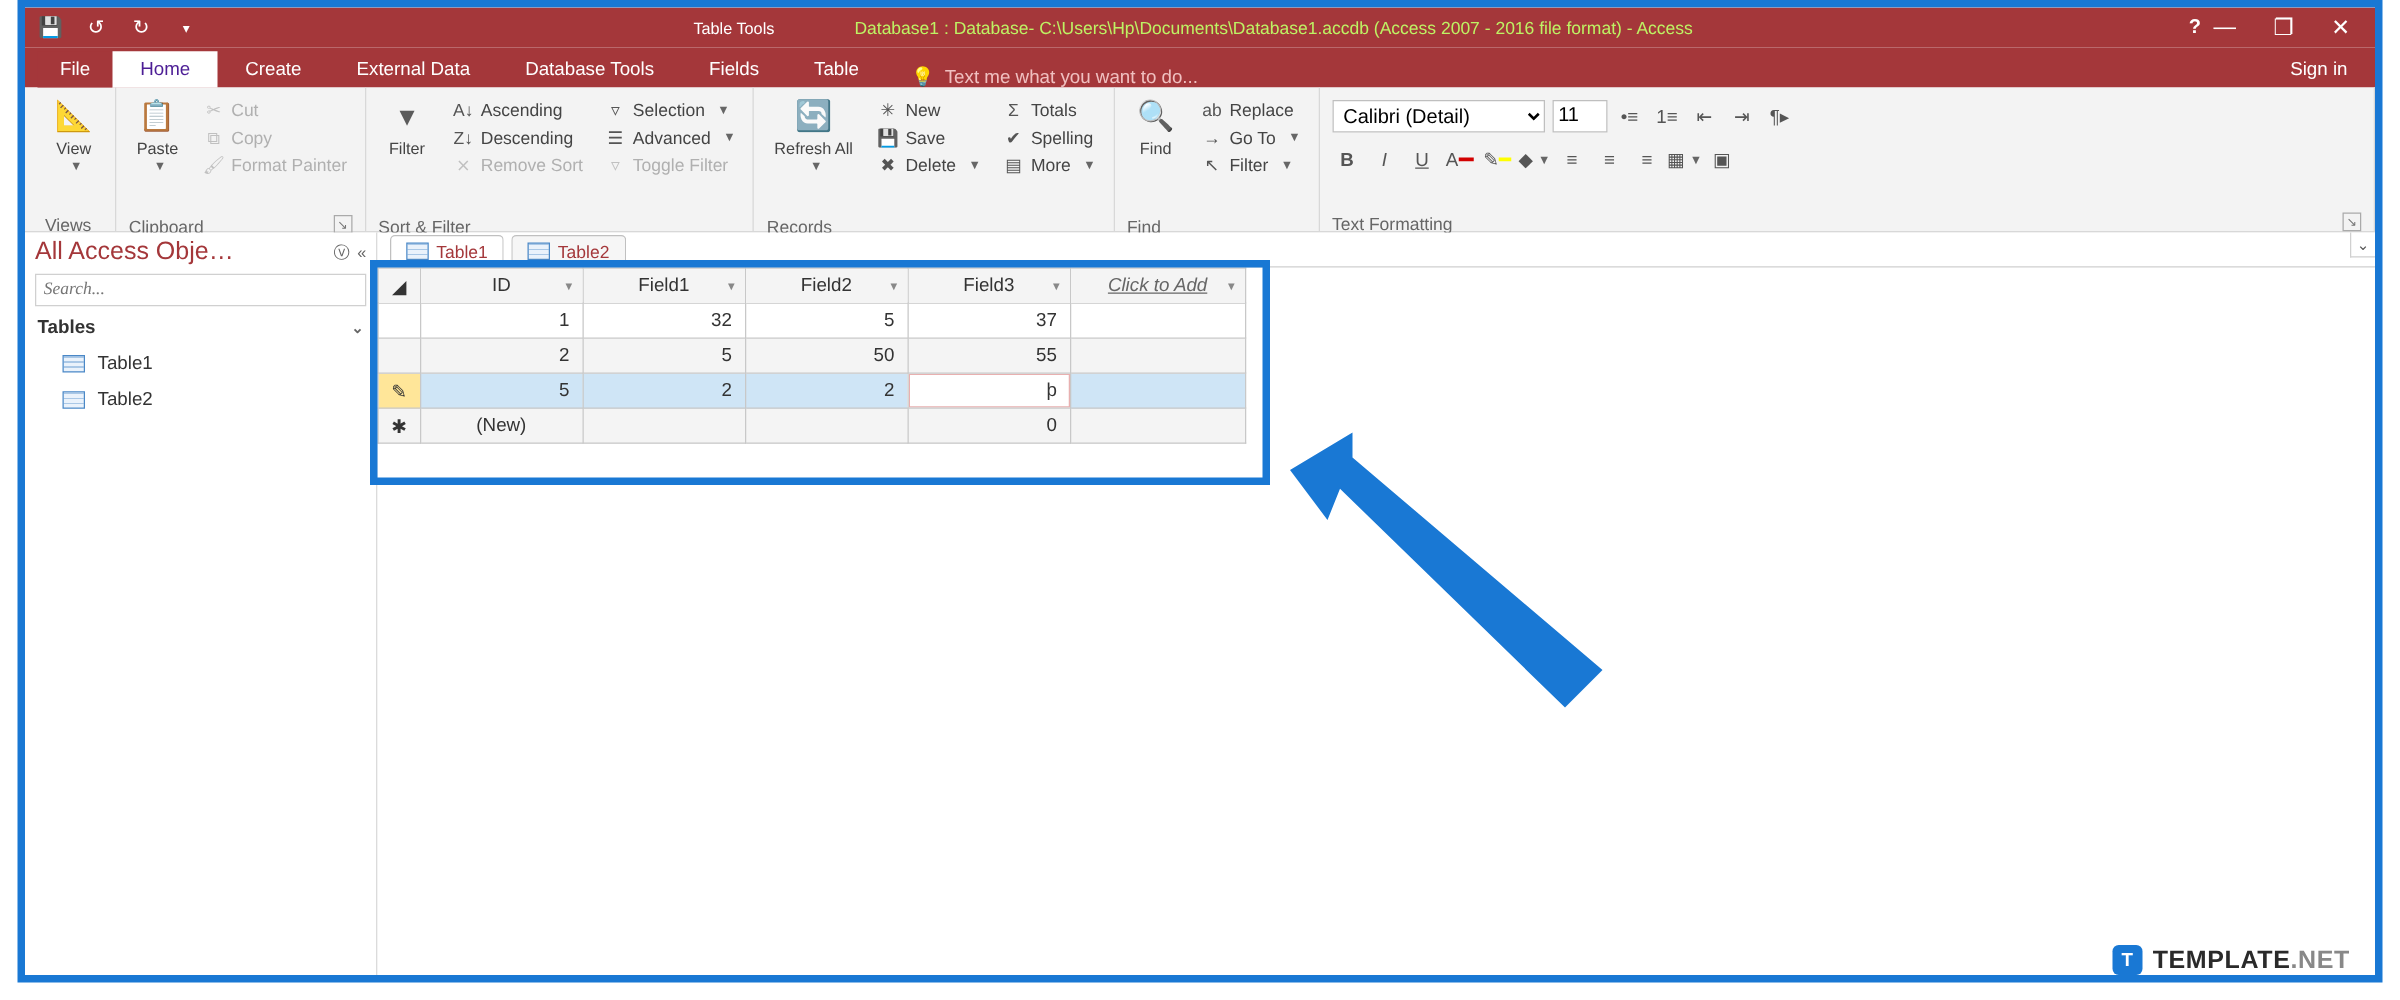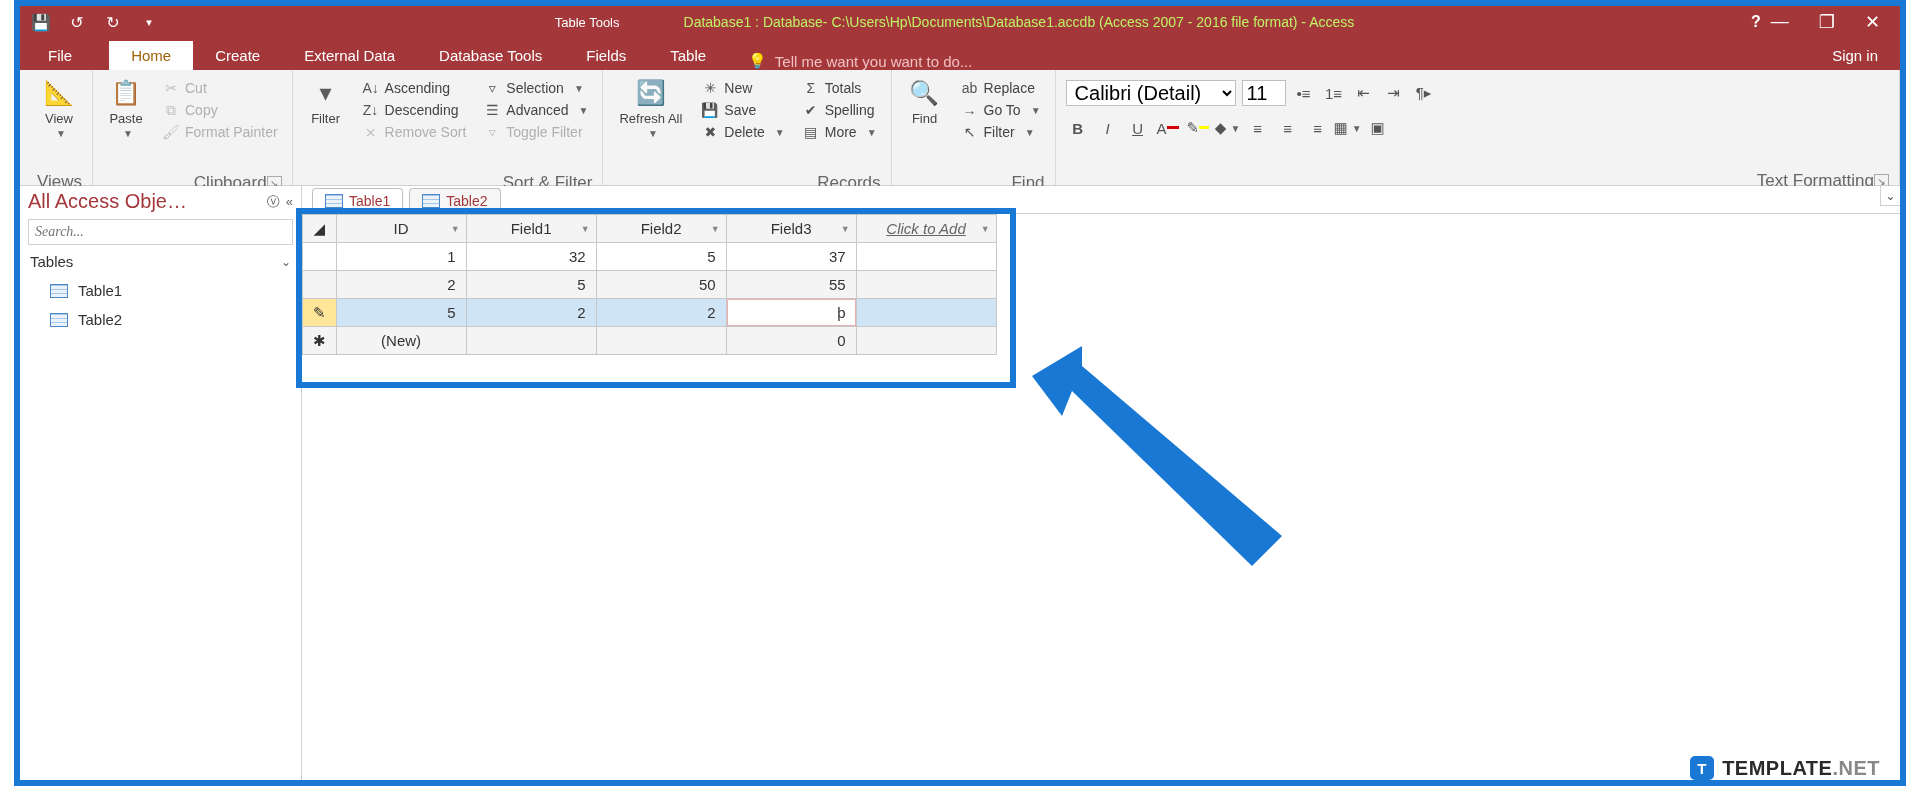--- a/index.html
+++ b/index.html
@@ -12,51 +12,51 @@
 .title-center { flex:1; display:flex; align-items:flex-end; justify-content:center; gap:64px; }
 .tool-context { font-size:13px; color:#fff; }
 .title-text { font-size:14px; color:#bef264; }
 .win-controls { display:flex; gap:30px; padding-right:20px; }
 .win-controls span { font-size:18px; cursor:pointer; }
 .help-ic { font-size:16px; margin-right:10px; font-weight:bold;}
 
 .tabs { height:32px; background:#a4373a; display:flex; align-items:flex-end; color:#fff; padding-left:10px; font-size:15px; }
 .tab { padding:6px 22px; cursor:pointer; }
 .tab.file { background:#a4373a; color:#fff; font-size:15px; padding:6px 18px; }
-.tab.active { background:#fff; color:#a16207;margin-left:19px; }
+.tab.active { background:#fff; color:#4c1d95; }
 .tab.context { color:#fff; }
 .tellme { flex:1; padding-left:20px; color:#f0c0c0; display:flex; align-items:center; gap:8px; font-size:15px;}
 .tellme .bulb { display:inline-block; }
 
 .ribbon { height:116px; background:#f3f3f3; border-bottom:1px solid #d0d0d0; display:flex; padding-left:6px; font-size:14px; color:#444; }
 .group { border-right:1px solid #d8d8d8; display:flex; flex-direction:column; justify-content:space-between; padding:4px 10px 2px 10px; }
 .group-body { display:flex; gap:10px; flex:1; align-items:flex-start; }
-.group-label { text-align:right; font-size:17px; color:#666; padding-top:2px;margin-top:29px;}
+.group-label { text-align:left; font-size:14px; color:#666; padding-top:2px;margin-top:29px;}
 .big-btn { display:flex; flex-direction:column; align-items:center; gap:2px; padding:2px 6px; cursor:pointer; }
 .big-btn .glyph { width:34px; height:34px; display:flex; align-items:center; justify-content:center; font-size:24px; }
 .big-btn .cap { font-size:13px; text-align:center; line-height:1.1;}
 .small-row { display:flex; flex-direction:column; gap:2px; justify-content:flex-start; padding-top:4px;}
 .small-item { display:flex; align-items:center; gap:6px; padding:2px 4px; font-size:14px; color:#444; cursor:pointer; white-space:nowrap;}
 .small-item .mi { width:16px; height:16px; display:inline-flex; align-items:center; justify-content:center; font-size:14px; color:#555;}
 .dd { font-size:10px; color:#666; margin-left:4px;}
 .disabled { color:#b0b0b0; }
 .disabled .mi { color:#c0c0c0; }
-.ribbon select, .ribbon input.fsz { font-size:20px; height:26px; border:1px solid #bfbfbf; background:#fff;}
+.ribbon select, .ribbon input.fsz { font-size:16px; height:26px; border:1px solid #bfbfbf; background:#fff;}
 .ribbon input.fsz{width:44px;padding:0 4px;}
 .ribbon select.font{width:170px;padding:0 4px;}
 .fmt-btn { width:24px; height:24px; display:inline-flex; align-items:center; justify-content:center; border:1px solid transparent; cursor:pointer; font-size:15px; color:#555;}
 .color-strip{height:3px;width:14px;display:block;margin-top:-1px;}
 .launcher{width:15px;height:15px;border:1px solid #aaa;align-self:flex-end;margin-bottom:2px;font-size:10px;display:flex;align-items:center;justify-content:center;color:#777;cursor:pointer;}
 
 .main { position:absolute; top:180px; left:0; right:0; bottom:0; display:flex; }
 .nav { width:282px; border-right:1px solid #d0d0d0; background:#fff; font-size:15px; color:#333;}
 .nav-header{display:flex;align-items:center;justify-content:space-between;padding:4px 8px;color:#a4373a;font-size:20px;}
 .nav-header .nh-controls{display:flex;gap:6px;align-items:center;font-size:13px;color:#666;}
 .nav-search{width:calc(100% - 16px);margin:2px 8px;border:1px solid #d0d0d0;padding:4px 6px;font-size:14px;color:#888;font-style:italic;font-family:Liberation Serif, serif;}
-.nav-group{padding:6px 10px;font-weight:normal;color:#333;display:flex;justify-content:space-between;align-items:center;font-size:15px;}
+.nav-group{padding:6px 10px;font-weight:bold;color:#333;display:flex;justify-content:space-between;align-items:center;font-size:15px;}
 .nav-item{display:flex;align-items:center;gap:10px;padding:6px 10px 6px 30px;cursor:pointer;font-size:15px;}
 .tbl-ic{width:18px;height:14px;border:1px solid #4a88c7;background:linear-gradient(#eaf2fb,#eaf2fb);position:relative;}
 .tbl-ic::before{content:"";position:absolute;inset:0;background:repeating-linear-gradient(#4a88c7,#4a88c7 1px,transparent 1px,transparent 4px);opacity:.4;}
 
 .sheet-area{flex:1;position:relative;background:#fff;}
 .doc-tabs{height:28px;display:flex;align-items:flex-end;padding-left:10px;gap:6px;border-bottom:1px solid #d0d0d0;}
 .dtab{display:flex;align-items:center;gap:6px;padding:4px 12px;border:1px solid #c0c0c0;border-bottom:none;border-radius:4px 4px 0 0;background:#f6f6f6;font-size:14px;color:#a4373a;cursor:pointer;}
 .dtab.active{background:#fff;}
 .grid-wrap{padding:0 0 0 0;}
 table.grid{border-collapse:collapse;font-size:15px;color:#333;}
@@ -104,21 +104,21 @@
   <div class="tabs">
     <div class="tab file">File</div>
     <div class="tab active">Home</div>
     <div class="tab">Create</div>
     <div class="tab">External Data</div>
     <div class="tab">Database Tools</div>
     <div class="tab context">Fields</div>
     <div class="tab context">Table</div>
     <div class="tellme">
       <span class="bulb">💡</span>
-      <span>Tell me want you want to do...</span>
+      <span>Text me what you want to do...</span>
     </div>
     <div class="tab" style="margin-left:auto">Sign in</div>
   </div>
 
   <div class="ribbon">
 
     <div class="group">
       <div class="group-body">
         <div class="big-btn">
           <div class="glyph">📐</div>

